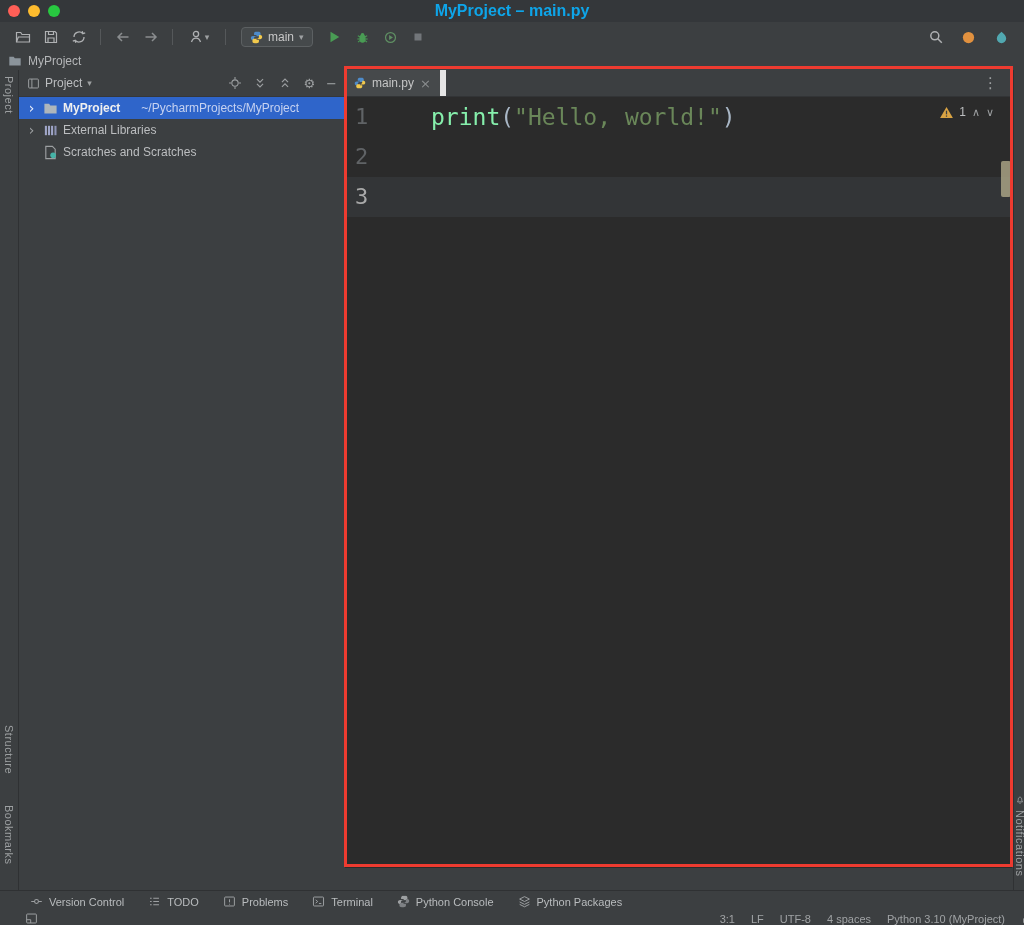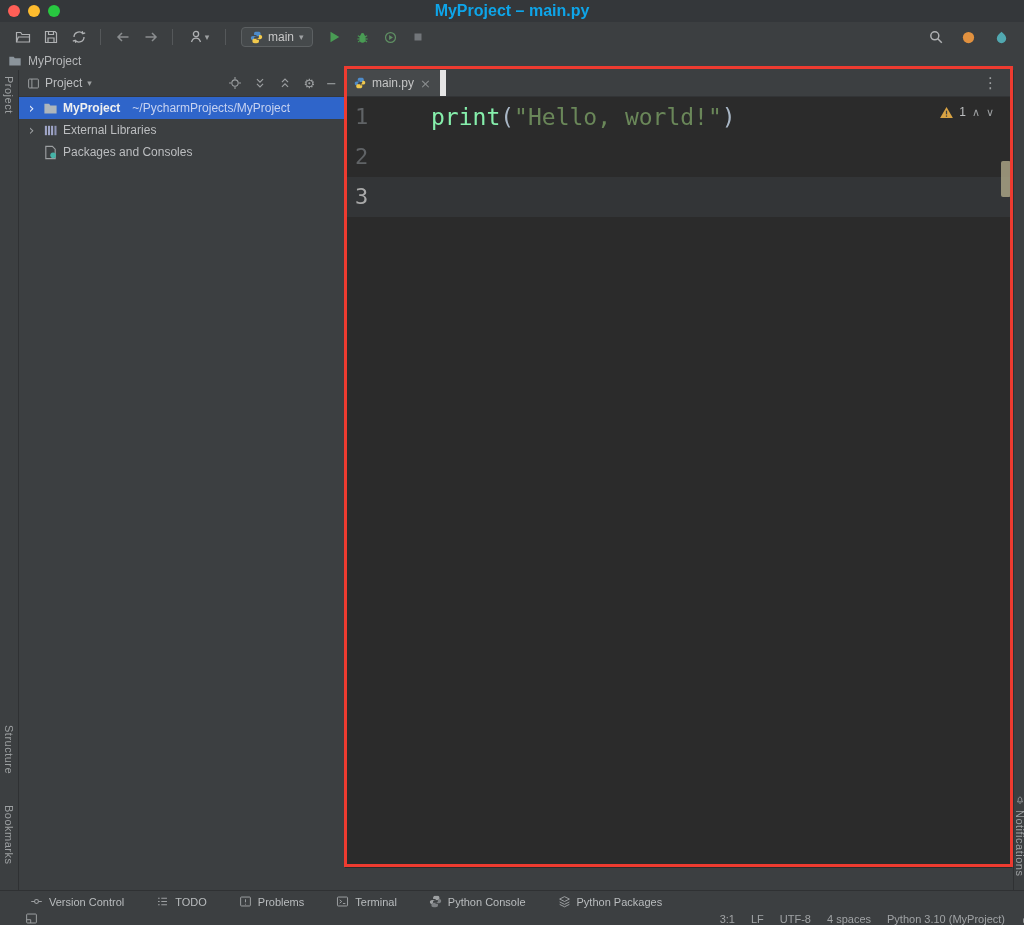--- a/index.html
+++ b/index.html
@@ -47,21 +47,21 @@
   .phicons{margin-left:auto;display:flex;align-items:center;gap:11px}
   .phbtn{background:none;border:none;padding:0;display:flex;align-items:center;color:#9da0a2}
   .uicon{font-family:"DejaVu Sans",sans-serif;color:#9da0a2;font-size:13px}
   .tree{font-size:12px}
   .trow{height:22px;display:flex;align-items:center;gap:5px;padding-left:6px;white-space:nowrap;color:#bcbec0}
   .trow.selected{background:#2f65ca;color:#ffffff}
   .chev{width:13px;text-align:center;color:#9da0a2;font-size:14px;font-family:"DejaVu Sans",sans-serif}
   .trow.selected .chev{color:#e8eefc}
   .chev-spacer{width:13px}
   .tname-b{font-weight:bold;color:#f0f0f0}
-  .tpath{color:#c6d2f1;margin-left:7px}
+  .tpath{color:#c6d2f1;margin-left:16px}
 
   
   .editor{position:absolute;left:345px;top:0;width:667px;height:798px;background:#2b2b2b}
   .tabbar{position:relative;height:26px;background:#3c3f41;border-bottom:1px solid #323436;
           display:flex;align-items:stretch}
   .tab{display:flex;align-items:center;gap:6px;padding:0 9px;background:#46494b;
        border-right:6px solid #e5e5e5;font-size:12px;color:#c5c5c5}
   .tabclose{color:#8a8d8f;font-size:13px;font-family:"DejaVu Sans",sans-serif}
   .kebab{position:absolute;right:8px;top:0;height:26px;display:flex;align-items:center;
          background:none;border:none;color:#9da0a2;font-size:15px;font-family:"DejaVu Sans",sans-serif}
@@ -82,21 +82,21 @@
            opacity:.85;border-radius:2px}
 
   
   .rightstrip{position:absolute;left:1013px;top:0;width:11px;height:820px;background:#3c3f41;
               border-left:1px solid #2f3133}
   .rs-box{position:absolute;bottom:14px;left:0;width:11px;display:flex;flex-direction:column;
           align-items:center;gap:5px}
 
   
   .bottombar{position:absolute;left:0;top:890px;width:1024px;height:22px;background:#3c3f41;
-             border-top:1px solid #2f3133;display:flex;align-items:center;gap:32px;
+             border-top:1px solid #2f3133;display:flex;align-items:center;gap:24px;
              padding-left:30px;box-sizing:border-box;font-size:11px;color:#b9bcbe}
   .bbitem{display:flex;align-items:center;gap:6px;background:none;border:none;color:#b9bcbe;
           font-size:11px;padding:0}
 
   
   .statusbar{position:absolute;left:17px;top:912px;width:1024px;height:13px;background:#3c3f41;
              display:flex;align-items:center;padding:0 8px;box-sizing:border-box;
              font-size:11px;color:#a0a3a5}
   .sbright{margin-left:auto;display:flex;align-items:center;gap:16px}
   .sbbtn{background:none;border:none;color:#a0a3a5;font-size:11px;padding:0;display:flex;align-items:center;gap:4px}
@@ -281,21 +281,21 @@
         <span>External Libraries</span>
       </div>
       <div class="trow">
         <span class="chev-spacer"></span>
         <span>
           <svg width="15" height="15" viewBox="0 0 16 16">
               <path d="M3 1.5h7l3 3V14.5H3z" fill="none" stroke="#9da0a2" stroke-width="1.2"></path>
               <circle cx="10.8" cy="11" r="3" fill="#45b3a7"></circle>
             </svg>
         </span>
-        <span>Packages and Consoles</span>
+        <span>Scratches and Scratches</span>
       </div>
     </div>
   </div>
 
   <div class="editor">
     <div class="tabbar">
       <div class="tab">
         <span>
           <svg width="12" height="12" viewBox="0 0 16 16">
               <path d="M8 1C6 1 5 1.8 5 3v2h3v1H3.5C2 6 1 7 1 8.5S2 11 3.5 11H5V9c0-1.5 1-2.5 2.5-2.5H11c1 0 2-.8 2-2V3c0-1.2-1-2-3-2z" fill="#4e8ccb"></path>

